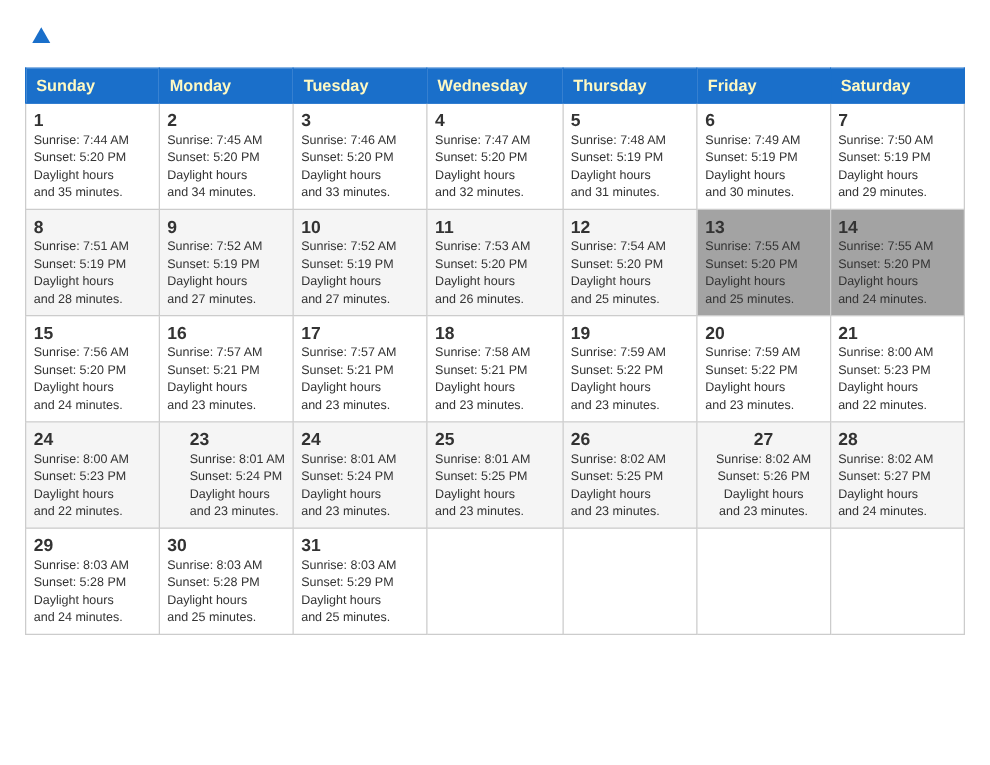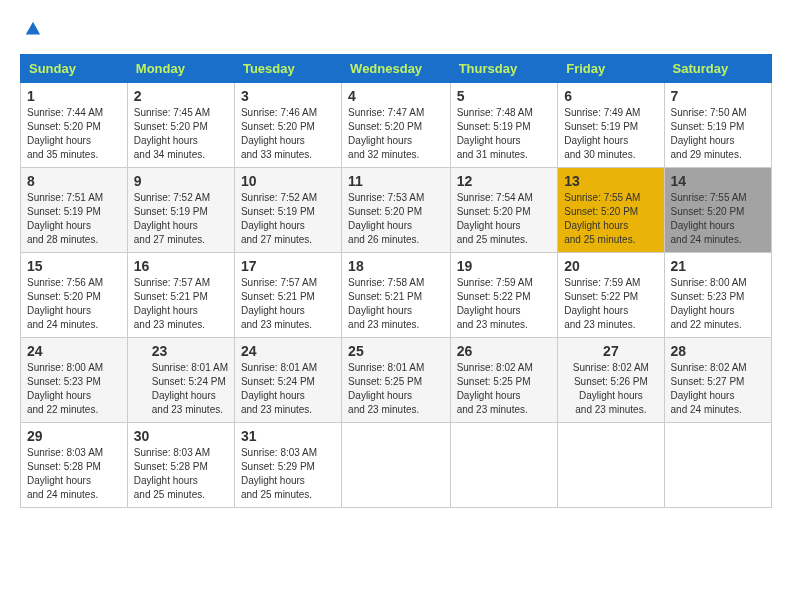--- a/index.html
+++ b/index.html
@@ -53,21 +53,21 @@
     .location {
       font-size: 14px;
       color: #555;
     }
     .calendar {
       width: 100%;
       border-collapse: collapse;
     }
     .calendar th {
       background-color: #1a6fca;
-      color: #bef264;
+      color: #fef9c3;
       font-size: 13px;
       font-weight: bold;
       text-align: left;
       padding: 6px 8px;
       border: 1px solid #1a6fca;
     }
     .calendar td {
       vertical-align: top;
       border: 1px solid #ccc;
       padding: 5px 6px;
@@ -170,21 +170,21 @@
           <div class="day-info">Sunrise: 7:52 AM<br>Sunset: 5:19 PM<br>Daylight hours<br>and 27 minutes.</div>
         </td>
         <td style="background: rgb(245, 245, 245);">
           <span class="day-number">11</span>
           <div class="day-info">Sunrise: 7:53 AM<br>Sunset: 5:20 PM<br>Daylight hours<br>and 26 minutes.</div>
         </td>
         <td style="background: rgb(245, 245, 245);">
           <span class="day-number">12</span>
           <div class="day-info">Sunrise: 7:54 AM<br>Sunset: 5:20 PM<br>Daylight hours<br>and 25 minutes.</div>
         </td>
-        <td style="background: #eab308;">
+        <td style="background: #a3a3a3;">
           <span class="day-number">13</span>
           <div class="day-info">Sunrise: 7:55 AM<br>Sunset: 5:20 PM<br>Daylight hours<br>and 25 minutes.</div>
         </td>
         <td style="background: #a3a3a3;">
           <span class="day-number">14</span>
           <div class="day-info">Sunrise: 7:55 AM<br>Sunset: 5:20 PM<br>Daylight hours<br>and 24 minutes.</div>
         </td>
       </tr>
       <tr>
         <td>

